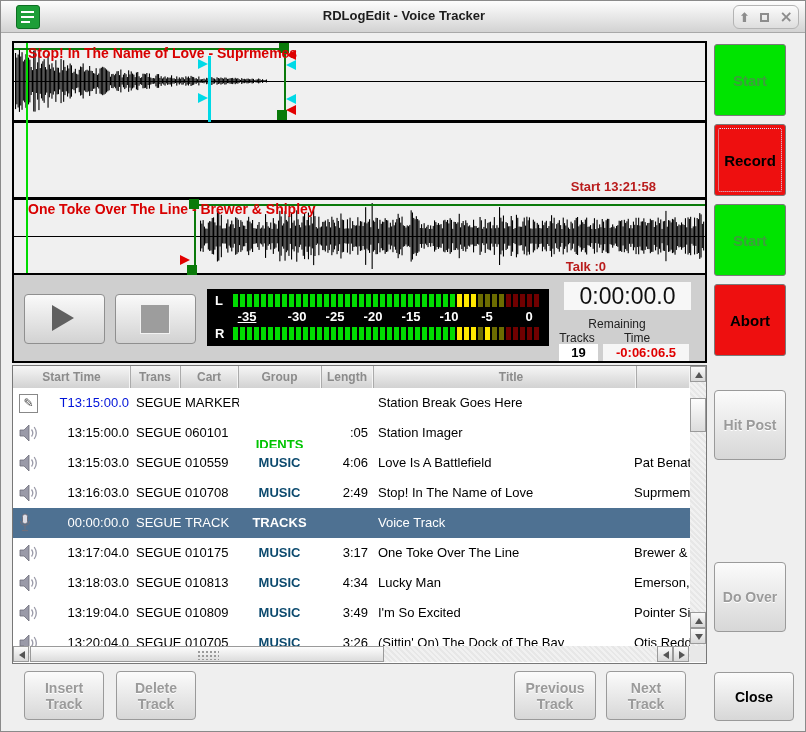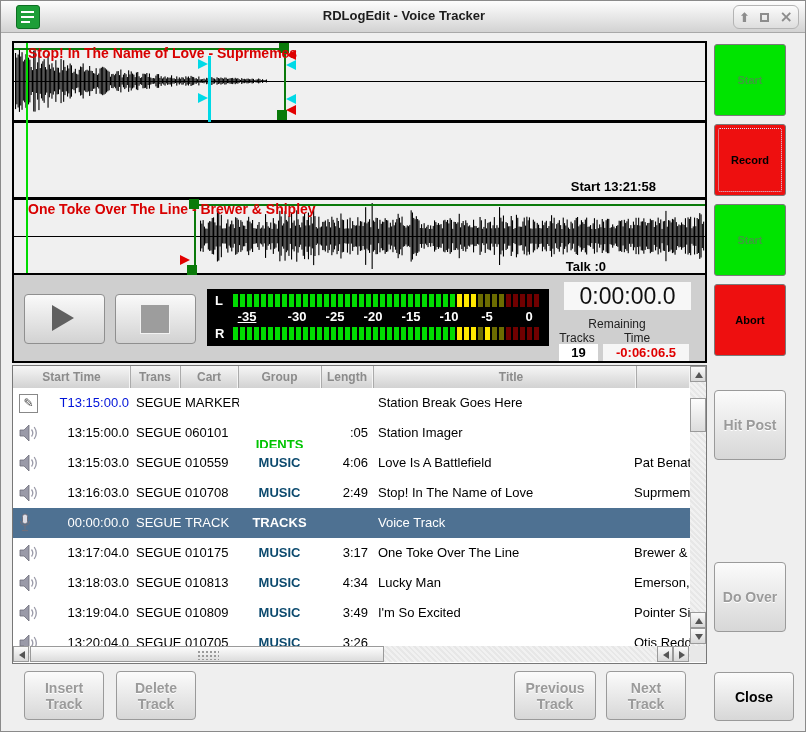--- a/index.html
+++ b/index.html
@@ -14,21 +14,21 @@
   .title-text{position:absolute;left:0;right:0;top:7px;text-align:center;font-size:13px;font-weight:bold;color:#1c1c1c;}
   .win-controls{position:absolute;right:8px;top:4px;width:64px;height:22px;display:flex;align-items:center;justify-content:space-around;
     background:linear-gradient(#fbfbfb,#dedede);border:1px solid #b4b4b4;border-radius:6px;}
   .win-glyph{color:#8d8d8d;font-weight:bold;font-size:13px;line-height:1;font-family:"DejaVu Sans",sans-serif;cursor:default;}
   .max-box{width:9px;height:9px;border:2px solid #8d8d8d;box-sizing:border-box;}
   
   .wave-panel{position:absolute;left:11px;top:40px;width:691px;height:230px;border:2px solid #000;background:#f0f0f0;}
   .divider{position:absolute;left:0;width:691px;height:3px;background:#000;}
   .centerline{position:absolute;left:0;width:691px;height:1px;background:#000;}
   .wave-title{position:absolute;font-size:14px;font-weight:bold;color:#d80000;white-space:nowrap;}
-  .red-label{position:absolute;font-size:13px;font-weight:bold;color:#000000;text-align:right;}
+  .red-label{position:absolute;font-size:13px;font-weight:bold;color:#b91c1c;text-align:right;}
   .vline{position:absolute;width:2px;}
   .hline{position:absolute;height:2px;}
   .sq{position:absolute;width:10px;height:10px;background:#0a7a0a;}
   .tri{position:absolute;width:0;height:0;}
   .tri-l-red{border-top:5px solid transparent;border-bottom:5px solid transparent;border-right:10px solid #e30000;}
   .tri-l-cyan{border-top:5px solid transparent;border-bottom:5px solid transparent;border-right:10px solid #00d9e6;}
   .tri-r-red{border-top:5px solid transparent;border-bottom:5px solid transparent;border-left:10px solid #e30000;}
   .tri-r-cyan{border-top:5px solid transparent;border-bottom:5px solid transparent;border-left:10px solid #00d9e6;}
   
   .transport{position:absolute;left:11px;top:274px;width:691px;height:86px;background:#cfcfcf;
@@ -41,21 +41,21 @@
   .meter-ch{position:absolute;left:8px;color:#fff;font-size:13px;font-weight:bold;}
   .seg-row{position:absolute;left:26px;height:13px;display:flex;gap:2px;}
   .seg{width:5px;height:13px;}
   .scale-lbl{position:absolute;top:20px;color:#fff;font-size:13px;font-weight:bold;transform:translateX(-50%);}
   .elapsed{position:absolute;left:550px;top:7px;width:127px;height:28px;background:#f7f7f7;
     font-size:23px;color:#111;text-align:center;line-height:28px;}
   .rem-lbl{position:absolute;font-size:12px;color:#222;text-align:center;}
   .rem-val{position:absolute;height:17px;font-size:13px;font-weight:bold;text-align:center;line-height:17px;background:#fff;}
   
   .big-btn{position:absolute;width:70px;height:70px;border:1px solid #7a7a7a;border-radius:3px;
-    font-size:11px;font-weight:bold;display:flex;align-items:center;justify-content:center;text-align:center;cursor:pointer;}
+    font-size:15px;font-weight:bold;display:flex;align-items:center;justify-content:center;text-align:center;cursor:pointer;}
   .green-btn{background:#00e400;color:#3d9e3d;}
   .red-btn{background:#ee0f0f;color:#000;}
   .focus-dots{position:absolute;inset:3px;border:1px dotted #cfe2ff;border-radius:2px;}
   .gray-btn{position:absolute;border:1px solid #9a9a9a;border-radius:4px;
     background:linear-gradient(#fbfbfb,#d7d7d7);display:flex;align-items:center;justify-content:center;
     font-size:14px;font-weight:bold;color:#9a9a9a;text-align:center;text-shadow:0 1px 0 #fff;cursor:pointer;}
   .gray-btn.enabled{color:#000;text-shadow:none;}
   
   .log-table{position:absolute;left:11px;top:364px;width:693px;height:297px;border:1px solid #777;background:#fff;overflow:hidden;}
   .tbl-header{position:absolute;left:0;top:0;width:677px;height:22px;
@@ -1004,20 +1004,21 @@
               <polygon points="1,6 5,6 10,1 10,17 5,12 1,12" fill="#9a9aa8" stroke="#6d6d7a" stroke-width="0.8"></polygon>
               <path d="M12.5,5.5 q2.6,3.5 0,7" fill="none" stroke="#9a9aa8" stroke-width="1.3"></path>
               <path d="M15.2,3 q4.2,6 0,12" fill="none" stroke="#9a9aa8" stroke-width="1.3"></path>
             </svg>
           </div>
           <div class="cell c-start">13:20:04.0</div>
           <div class="cell c-trans">SEGUE</div>
           <div class="cell c-cart">010705</div>
           <div class="cell c-group g-music">MUSIC</div>
           <div class="cell c-len">3:26</div>
+          <div class="cell c-title">(Sittin' On) The Dock of The Bay</div>
           <div class="cell c-artist">Otis Redding</div>
         </div>
       </div>
 
     <div class="sb-track" style="left:677px;top:0;width:16px;height:280px"></div>
     <div class="sb-btn" style="left:677px;top:0">
         <div class="arrow a-up"></div>
       </div>
     <div class="sb-thumb" style="left:677px;top:32px;width:16px;height:34px"></div>
     <div class="sb-btn" style="left:677px;top:246px">

